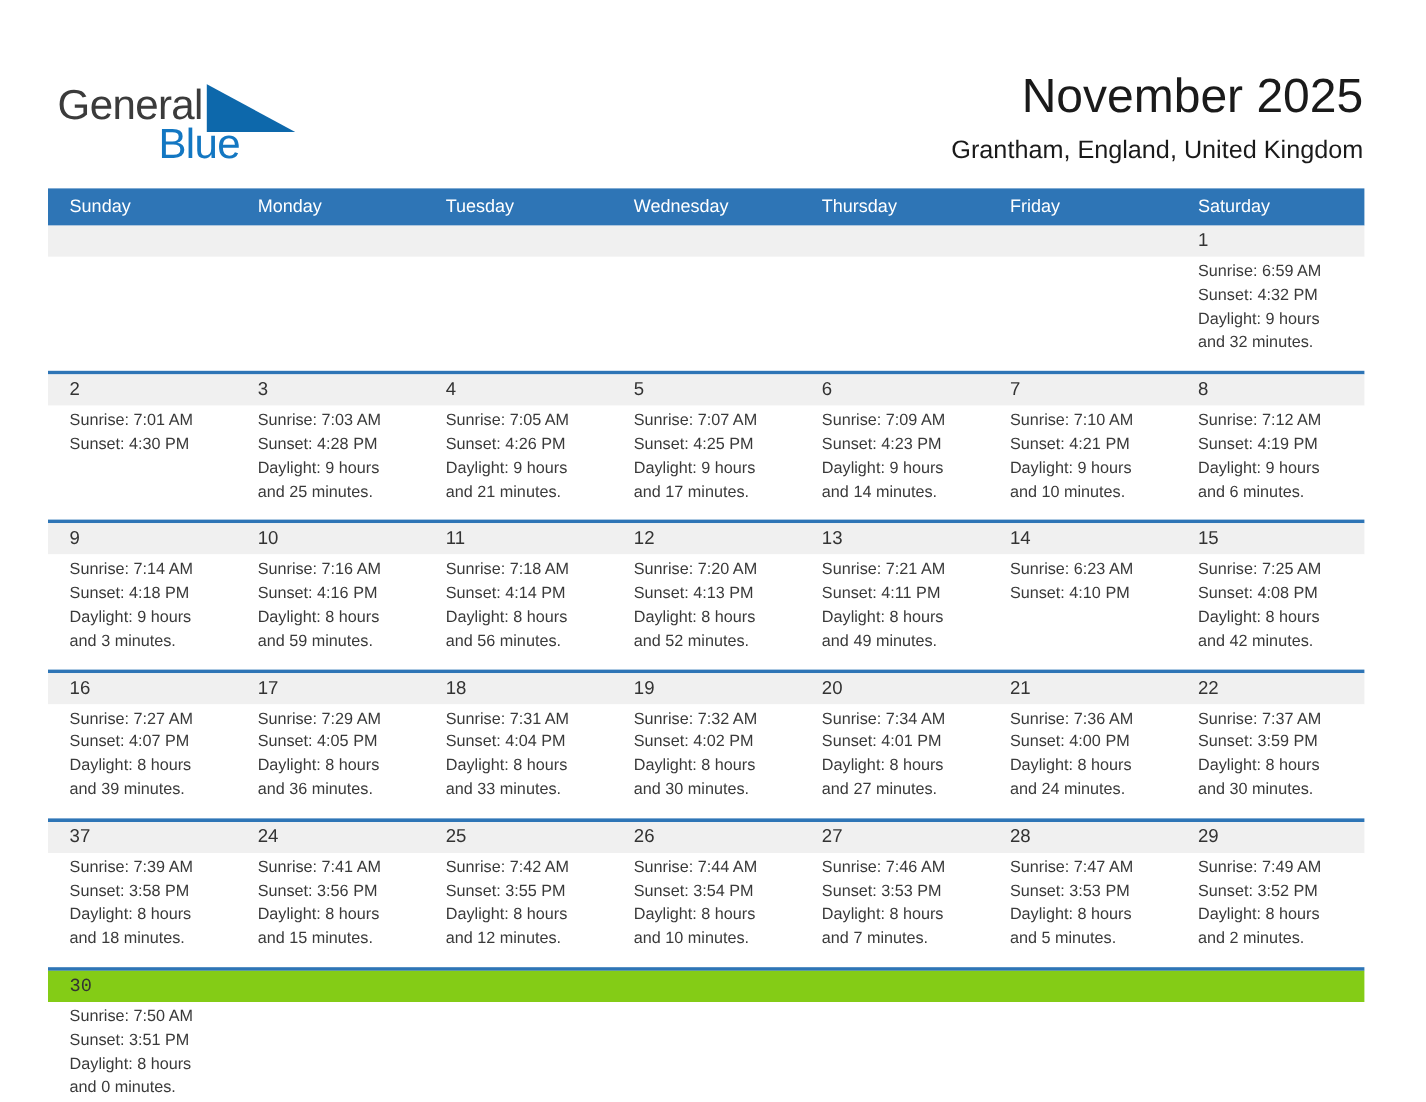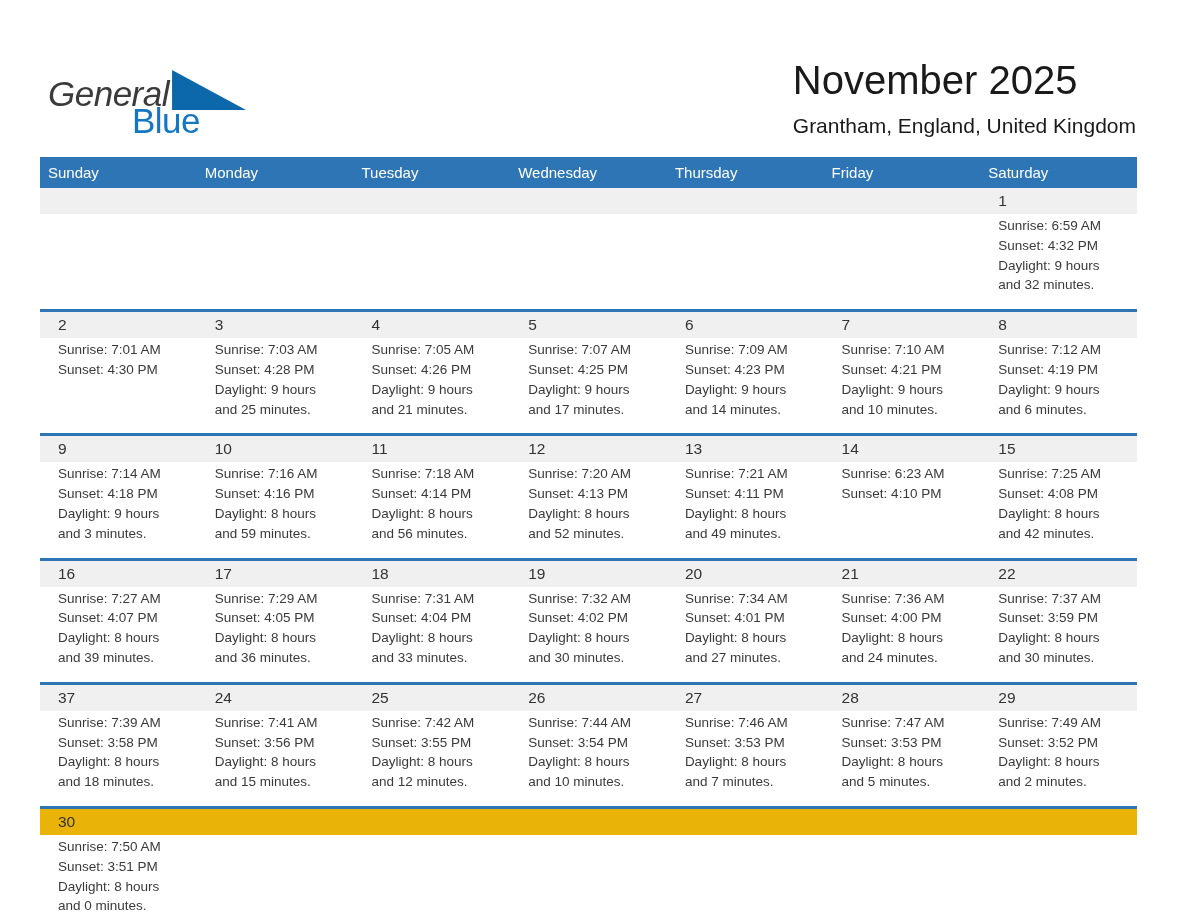--- a/index.html
+++ b/index.html
@@ -3,38 +3,38 @@
 <meta charset="utf-8">
 <style>
   html,body { margin:0; padding:0; background:#ffffff; }
   .page {
     position:relative; width:1188px; height:918px; background:#ffffff;
     font-family:"Liberation Sans", sans-serif; overflow:hidden;
   }
 
   
   .logo { position:absolute; left:48px; top:70px; }
-  .logo-row1 { display:flex; align-items:flex-end;font-style:italic; }
+  .logo-row1 { display:flex; align-items:flex-start; }
   .logo-general { font-size:35px; line-height:36px; color:#3b3b3b; letter-spacing:-0.5px; }
   .logo-triangle {
     width:74px; height:40px; margin-left:3px; margin-bottom:2px;
     background:#0d68ab;
     clip-path:polygon(0 0, 0 100%, 100% 100%);
   }
   .logo-blue { font-size:35px; line-height:30px; color:#1377c2; letter-spacing:-0.5px; padding-left:84px; margin-top:-6px; }
 
   
-  .titleblock { position:absolute; right:52px; top:58px; text-align:left;margin-left:32px; }
+  .titleblock { position:absolute; right:52px; top:58px; text-align:right;margin-left:32px; }
   .title { font-size:40px; line-height:44px; color:#1a1a1a; }
   .subtitle { font-size:21px; line-height:24px; color:#1a1a1a; margin-top:12px; }
 
   
   .calendar { position:absolute; left:40px; top:157px; width:1097px; }
   .weekday-header { display:flex; height:31px; align-items:center; }
-  .weekday-cell { flex:1 1 0; color:#ffffff; font-size:15px; padding-left:8px; box-sizing:border-box; }
+  .weekday-cell { flex:1 1 0; color:#ffffff; font-size:15px; padding-left:18px; box-sizing:border-box; }
 
   .week { }
   .week.separated { border-top:3px solid var(--accent); }
   .numbers-band { display:flex; height:26px; align-items:center; }
   .number-cell { flex:1 1 0; font-size:15.5px; color:#333333; padding-left:18px; box-sizing:border-box; }
   .details-row { display:flex; background:#ffffff; }
   .details-cell {
     flex:1 1 0; box-sizing:border-box;
     padding:2px 14px 14px 18px;
     font-size:13.5px; line-height:19.8px; color:#3a3a3a;
@@ -278,21 +278,21 @@
               <div>Daylight: 8 hours and 5 minutes.</div>
             </div>
             <div class="details-cell">
               <div>Sunrise: 7:49 AM</div>
               <div>Sunset: 3:52 PM</div>
               <div>Daylight: 8 hours and 2 minutes.</div>
             </div>
           </div>
         </div>
         <div class="week separated">
-          <div class="numbers-band" style="background: #eab308;">
+          <div class="numbers-band" style="background: #84cc16; font-family: Liberation Mono, monospace;">
             <div class="number-cell">30</div>
             <div class="number-cell"></div>
             <div class="number-cell"></div>
             <div class="number-cell"></div>
             <div class="number-cell"></div>
             <div class="number-cell"></div>
             <div class="number-cell"></div>
           </div>
           <div class="details-row">
             <div class="details-cell">

